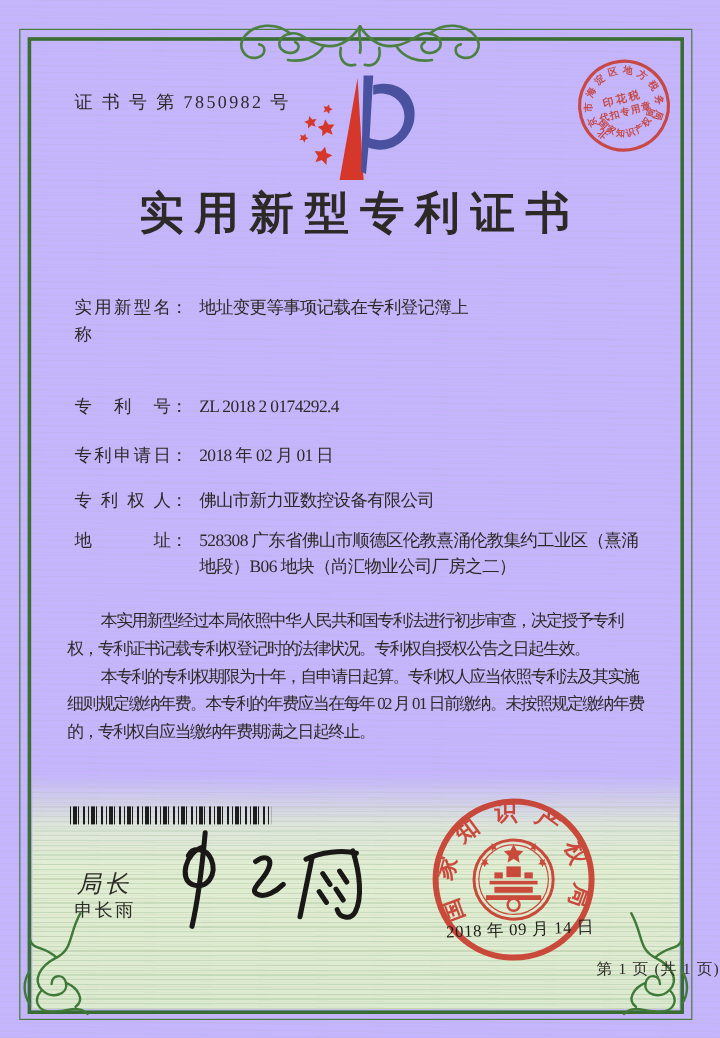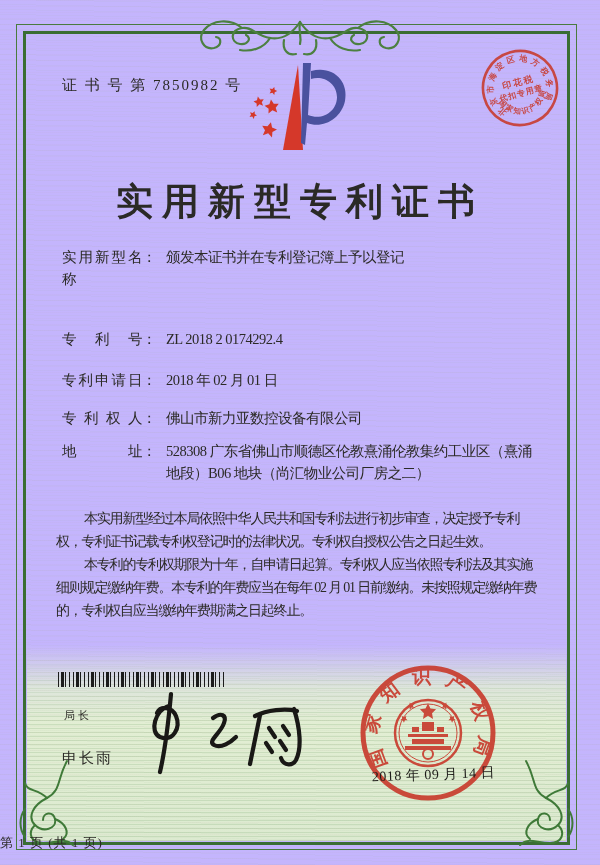--- a/index.html
+++ b/index.html
@@ -15,42 +15,42 @@
   .border-inner{position:absolute;left:23px;top:31px;right:30px;bottom:20px;border:3px solid #3a6d33;}
   
   #green-panel{position:absolute;left:27px;right:34px;top:645px;bottom:24px;
     background:linear-gradient(180deg, rgba(226,238,213,0) 0%, rgba(226,238,213,0.85) 22%, #e2eed3 40%, #dcead0 100%);}
   #green-panel .waves{position:absolute;inset:0;
     background:repeating-linear-gradient(0deg, rgba(110,160,100,0.20) 0 1px, transparent 1px 4px);
     -webkit-mask-image:linear-gradient(180deg, transparent 0, #000 70px);
     mask-image:linear-gradient(180deg, transparent 0, #000 70px);}
   .cert-number{position:absolute;left:62px;top:76px;font-size:15px;letter-spacing:2px;}
   .title{position:absolute;left:0;right:0;top:153px;text-align:center;
-         font-size:37px;font-weight:bold;letter-spacing:9px;margin-top:24px;}
+         font-size:37px;font-weight:bold;letter-spacing:9px;}
   .field-row{position:absolute;left:62px;font-size:14.5px;letter-spacing:-0.5px;line-height:22px;}
   .flabel{display:inline-block;width:80px;text-align:justify;text-align-last:justify;vertical-align:top;}
   .fcolon{vertical-align:top;}
   .fvalue{display:inline-block;margin-left:10px;width:378px;vertical-align:top;white-space:normal;}
   .grant2{position:absolute;left:338px;top:0;}
   .grant2 .fvalue{width:190px;}
   #body-text{position:absolute;left:56px;top:507px;width:484px;font-size:14px;
              letter-spacing:-1.2px;line-height:23px;}
   #body-text p{margin:0;text-indent:2em;}
   #barcode{position:absolute;left:58px;top:672px;width:168px;height:15px;
     background:repeating-linear-gradient(90deg,#1c1c1c 0 1.5px,transparent 1.5px 3px,
       #1c1c1c 3px 6px,transparent 6px 7px,#1c1c1c 7px 8px,transparent 8px 11px,
       #1c1c1c 11px 12.5px,transparent 12.5px 15px);}
-  .issuer-title{position:absolute;left:64px;top:708px;font-size:11px;letter-spacing:3px;}
+  .issuer-title{position:absolute;left:64px;top:723px;font-size:20px;letter-spacing:3px;font-style:italic;}
   .issuer-name{position:absolute;left:62px;top:749px;font-size:15px;letter-spacing:2px;}
   #signature{position:absolute;left:135px;top:690px;}
   #cnipa-seal{position:absolute;left:350px;top:655px;}
   .seal-date{position:absolute;left:366px;top:766px;width:135px;text-align:center;font-size:14px;
              letter-spacing:0.5px;color:#1e1d1a;transform:rotate(-2deg);}
   #tax-seal{position:absolute;left:472px;top:40px;}
-  .footer-page{position:absolute;left:0;right:0;top:834px;text-align:left;font-size:13px;letter-spacing:1px;}
+  .footer-page{position:absolute;left:0;right:0;top:799px;text-align:right;font-size:13px;letter-spacing:1px;}
   #top-crest{position:absolute;left:192px;top:10px;}
   .flourish{position:absolute;bottom:18px;}
   .flourish.left{left:15px;}
   .flourish.right{right:22px;transform:scaleX(-1);}
 </style>
 </head>
 <body>
 
 <div id="page">
 
@@ -107,21 +107,21 @@
       <text x="520" y="96" text-anchor="middle" font-size="8" font-weight="bold" letter-spacing="1">代扣专用章</text>
       <text font-size="7.5" font-weight="bold" letter-spacing="1.5">
         <textPath href="#taxArcBot" startOffset="50%" text-anchor="middle">国家知识产权局</textPath>
       </text>
     </g>
   </svg>
 
   <div class="title">实用新型专利证书</div>
 
   <div class="field-row" style="top:246px">
-    <span class="flabel">实用新型名称</span><span class="fcolon">：</span><span class="fvalue">颁发本证书并在专利登记簿上予以登记</span>
+    <span class="flabel">实用新型名称</span><span class="fcolon">：</span><span class="fvalue">地址变更等事项记载在专利登记簿上</span>
   </div>
   <div class="field-row" style="top:328px">
     <span class="flabel">专利号</span><span class="fcolon">：</span><span class="fvalue">ZL 2018 2 0174292.4</span>
   </div>
   <div class="field-row" style="top:369px">
     <span class="flabel">专利申请日</span><span class="fcolon">：</span><span class="fvalue">2018 年 02 月 01 日</span>
   </div>
   <div class="field-row" style="top:407px">
     <span class="flabel">专利权人</span><span class="fcolon">：</span><span class="fvalue">佛山市新力亚数控设备有限公司</span>
   </div>

